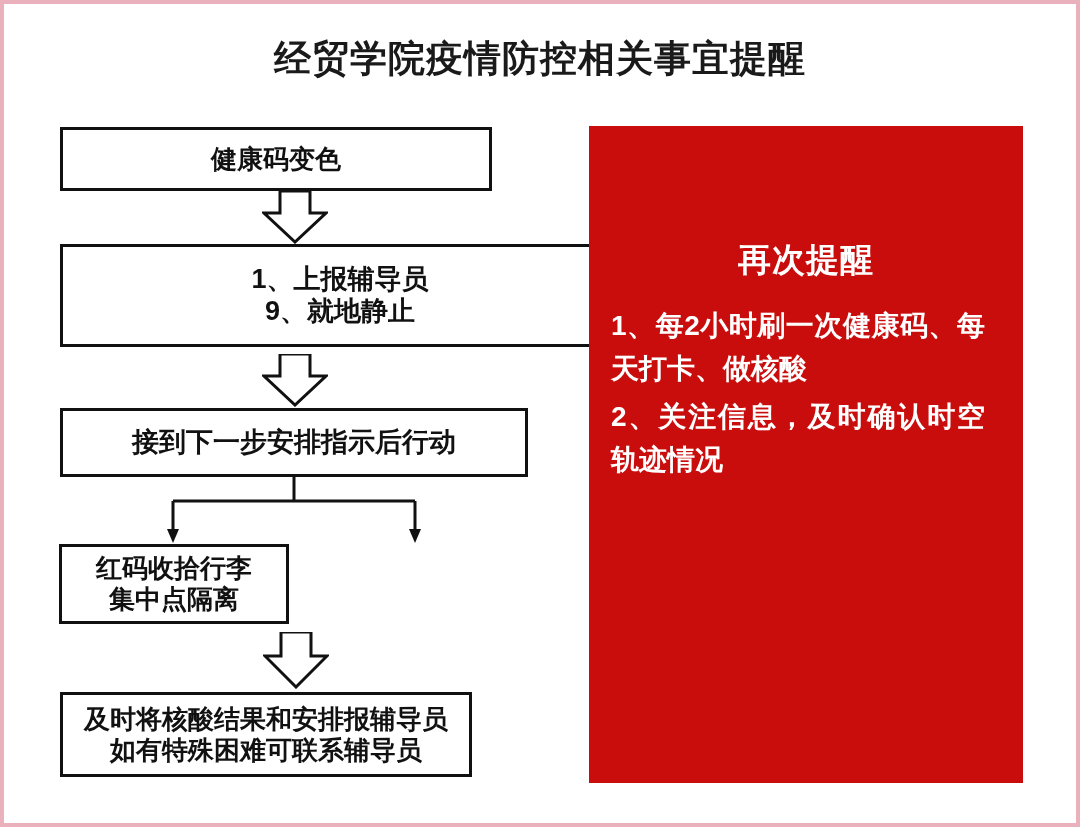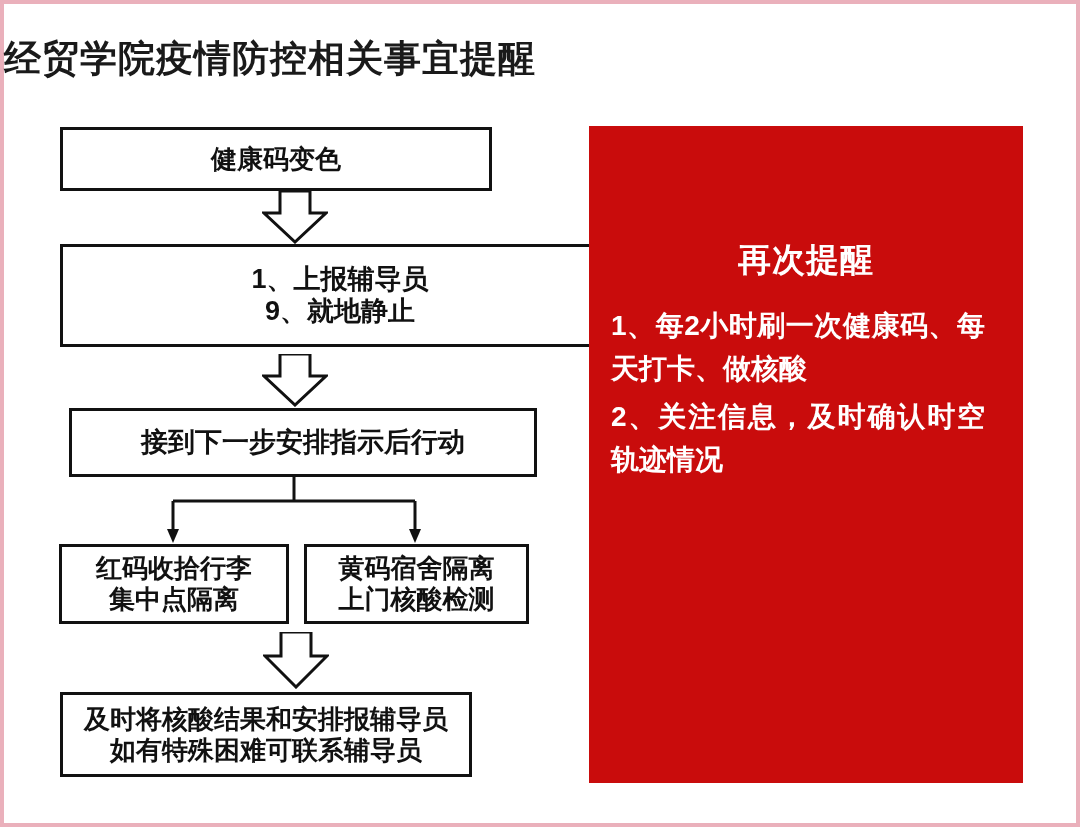--- a/index.html
+++ b/index.html
@@ -13,21 +13,21 @@
     position:relative;
     width:1080px;height:827px;
     box-sizing:border-box;
     border:4px solid #eab0bb;
     background:#ffffff;
   }
   
   #title{
     position:absolute;
     left:0;right:0;top:30px;
-    text-align:left;
+    text-align:center;
     font-size:37px;
     font-weight:bold;
     letter-spacing:1px;
     color:#1a1a1a;
     white-space:nowrap;
   }
   
   .flow-box{
     position:absolute;
     box-sizing:border-box;
@@ -38,21 +38,21 @@
     justify-content:center;
     text-align:center;
     color:#111111;
     font-weight:bold;
     line-height:1.18;
   }
   .flow-box .line{display:block;white-space:nowrap;}
 
   #box-health{left:56px;top:123px;width:432px;height:64px;font-size:26px;}
   #box-report{left:56px;top:240px;width:560px;height:103px;font-size:27px;}
-  #box-action{left:56px;top:404px;width:468px;height:69px;font-size:27px;margin-left:9px;}
+  #box-action{left:56px;top:404px;width:468px;height:69px;font-size:27px;}
   #box-red-code{left:55px;top:540px;width:230px;height:80px;font-size:26px;}
   #box-yellow-code{left:300px;top:540px;width:225px;height:80px;font-size:26px;}
   #box-final{left:56px;top:688px;width:412px;height:85px;font-size:26px;}
 
   
   .block-arrow{position:absolute;}
   .block-arrow svg{display:block;}
 
   
   .connector{position:absolute;}
@@ -133,26 +133,20 @@
     </svg>
   </div>
 
   <div class="flow-box" id="box-red-code">
     <div>
       <span class="line">红码收拾行李</span>
       <span class="line">集中点隔离</span>
     </div>
   </div>
 
-  <div class="flow-box" id="box-yellow-code">
-    <div>
-      <span class="line">黄码宿舍隔离</span>
-      <span class="line">上门核酸检测</span>
-    </div>
-  </div>
 
   <div class="block-arrow" style="left:259px;top:628px;">
     <svg width="66" height="57" viewBox="0 0 66 57">
       <polygon points="18,0 48,0 48,24 64,24 33,55 2,24 18,24" fill="#ffffff" stroke="#111111" stroke-width="3" stroke-linejoin="miter"></polygon>
     </svg>
   </div>
 
   <div class="flow-box" id="box-final">
     <div>
       <span class="line">及时将核酸结果和安排报辅导员</span>

